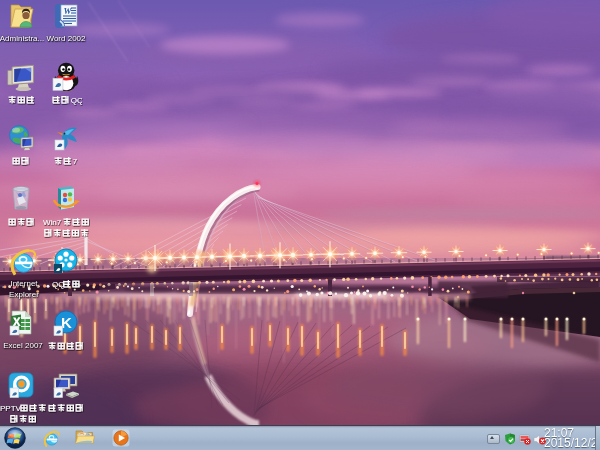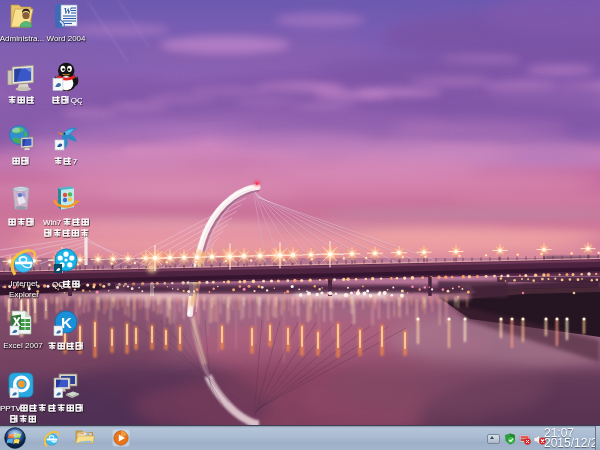--- a/index.html
+++ b/index.html
@@ -1265,21 +1265,21 @@
     <path d="M5,8.7 L17,8.7 L17,16.2 L5,16.2 Z" fill="#3a57c8"></path>
     <path d="M5,8.7 L10,8.7 L7,16.2 L5,16.2 Z" fill="#26369a"></path>
     <path d="M8,18 L14,18 L15,20.5 L7,20.5 Z" fill="#cfc8ba"></path>
     <path d="M15,23 L22,20.5 L28,22.5 L21,25.5 Z" fill="#cfd8ca"></path>
     <path d="M15,23 L21,25.5 L21,27 L15,24.5 Z" fill="#a8b0a0"></path>
     <path d="M21,25.5 L28,22.5 L28,24 L21,27 Z" fill="#b8c0b0"></path>
     <rect x="3" y="17" width="8.6" height="9.6" fill="#f4f6f8" stroke="#c0ccd8" stroke-width=".6"></rect>
     <path d="M5,24.5 q2,-4.6 4.6,-2.8 q1,1.7 -1.8,2.8 Z" fill="#3a6ea8"></path>
   </svg>
 <div class="lab" style="left:-7px;top:33px;width:58px">Administra...</div>
-<div class="lab" style="left:37px;top:33px;width:58px">Word 2004</div>
+<div class="lab" style="left:37px;top:33px;width:58px">Word 2002</div>
 <svg width="30" height="12" viewBox="0 0 30 12" style="position:absolute;left:6px;top:94px" filter="url(#ds)">
     <use href="#gB" transform="translate(2.0,1.6) scale(1.025)"></use>
     <use href="#gA" transform="translate(11.1,1.6) scale(1.025)"></use>
     <use href="#gC" transform="translate(20.2,1.6) scale(1.025)"></use>
   </svg>
 <svg width="32" height="12" viewBox="0 0 32 12" style="position:absolute;left:50px;top:94px" filter="url(#ds)">
     <use href="#gC" transform="translate(2.0,1.6) scale(1.025)"></use>
     <use href="#gD" transform="translate(11.1,1.6) scale(1.025)"></use>
     <text x="20.8" y="9" font-size="8" fill="#fff" font-family="Liberation Sans,sans-serif">QQ</text>
   </svg>

